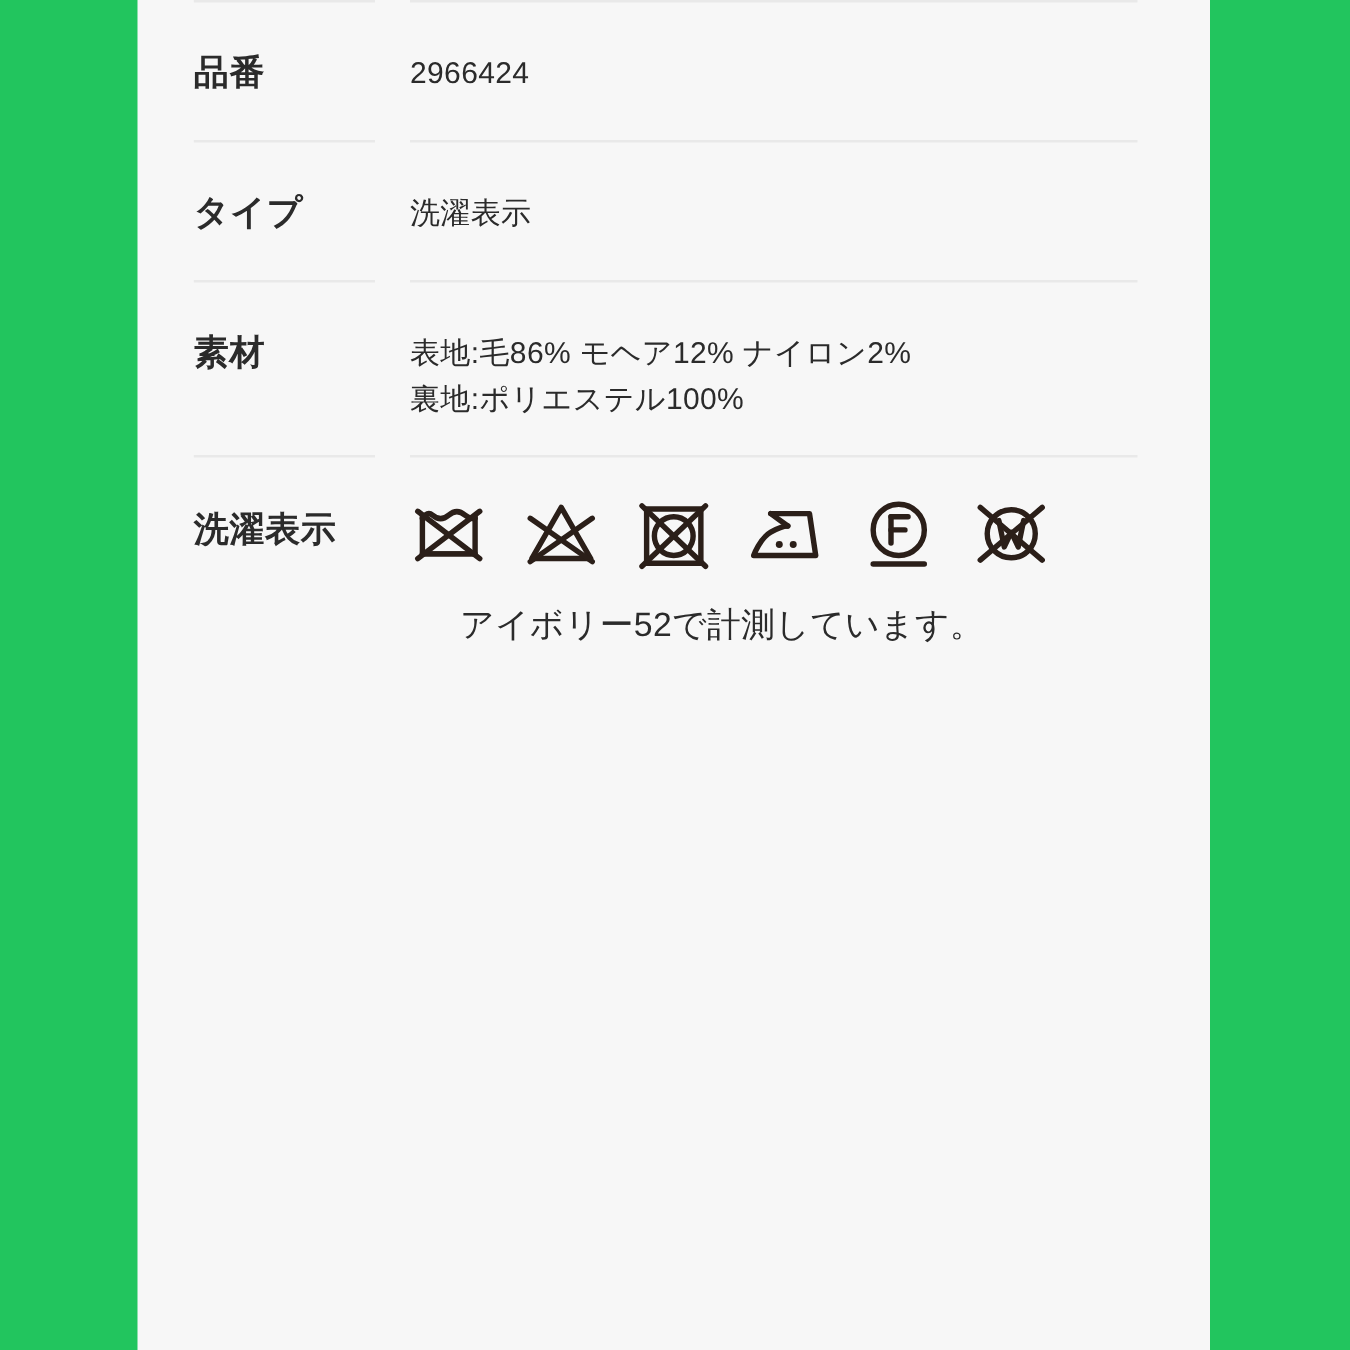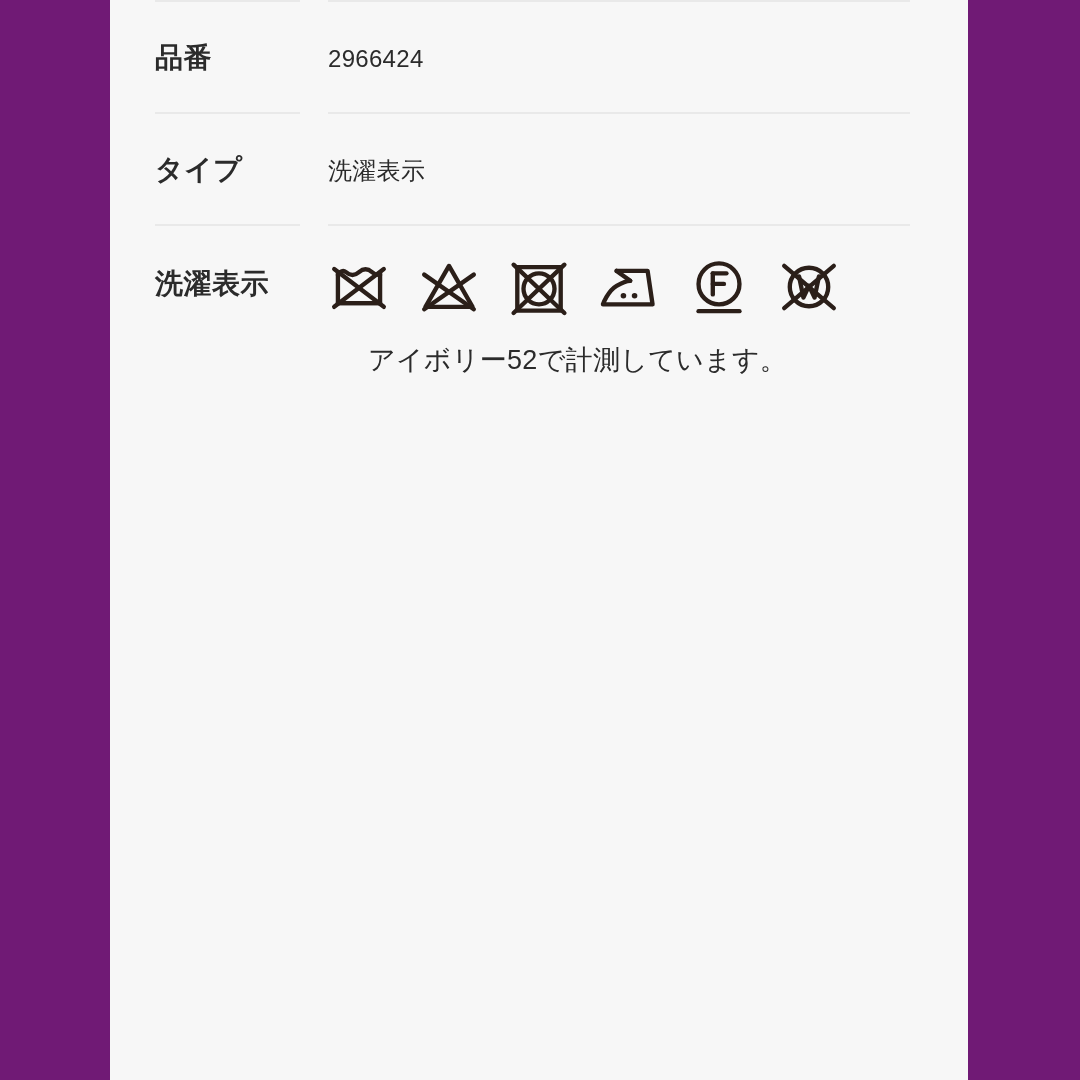--- a/index.html
+++ b/index.html
@@ -9,21 +9,21 @@
     height: 1080px;
     background: #ffffff;
     font-family: "Liberation Sans", "DejaVu Sans", sans-serif;
     -webkit-font-smoothing: antialiased;
   }
 
   #page {
     position: relative;
     width: 1080px;
     height: 1080px;
-    background: #701a75;
+    background: #22c55e;
     overflow: hidden;
   }
 
   
   .spec-panel {
     position: absolute;
     left: 110px;
     top: 0;
     width: 858px;
     height: 1080px;
@@ -168,20 +168,35 @@
             <div class="cell-inner">
               <div class="value-text">
                 <span class="value-line">洗濯表示</span>
               </div>
             </div>
           </td>
         </tr>
 
 
 
+        <tr class="spec-row">
+          <td class="cell label-cell">
+            <div class="cell-inner">
+              <div class="label-text">素材</div>
+            </div>
+          </td>
+          <td class="cell value-cell">
+            <div class="cell-inner">
+              <div class="value-text">
+                <span class="value-line">表地:毛86% モヘア12% ナイロン2%</span>
+                <span class="value-line">裏地:ポリエステル100%</span>
+              </div>
+            </div>
+          </td>
+        </tr>
 
         <tr class="spec-row care-row">
           <td class="cell label-cell">
             <div class="cell-inner">
               <div class="label-text">洗濯表示</div>
             </div>
           </td>
           <td class="cell value-cell">
             <div class="cell-inner">
               <div class="care-symbols">

